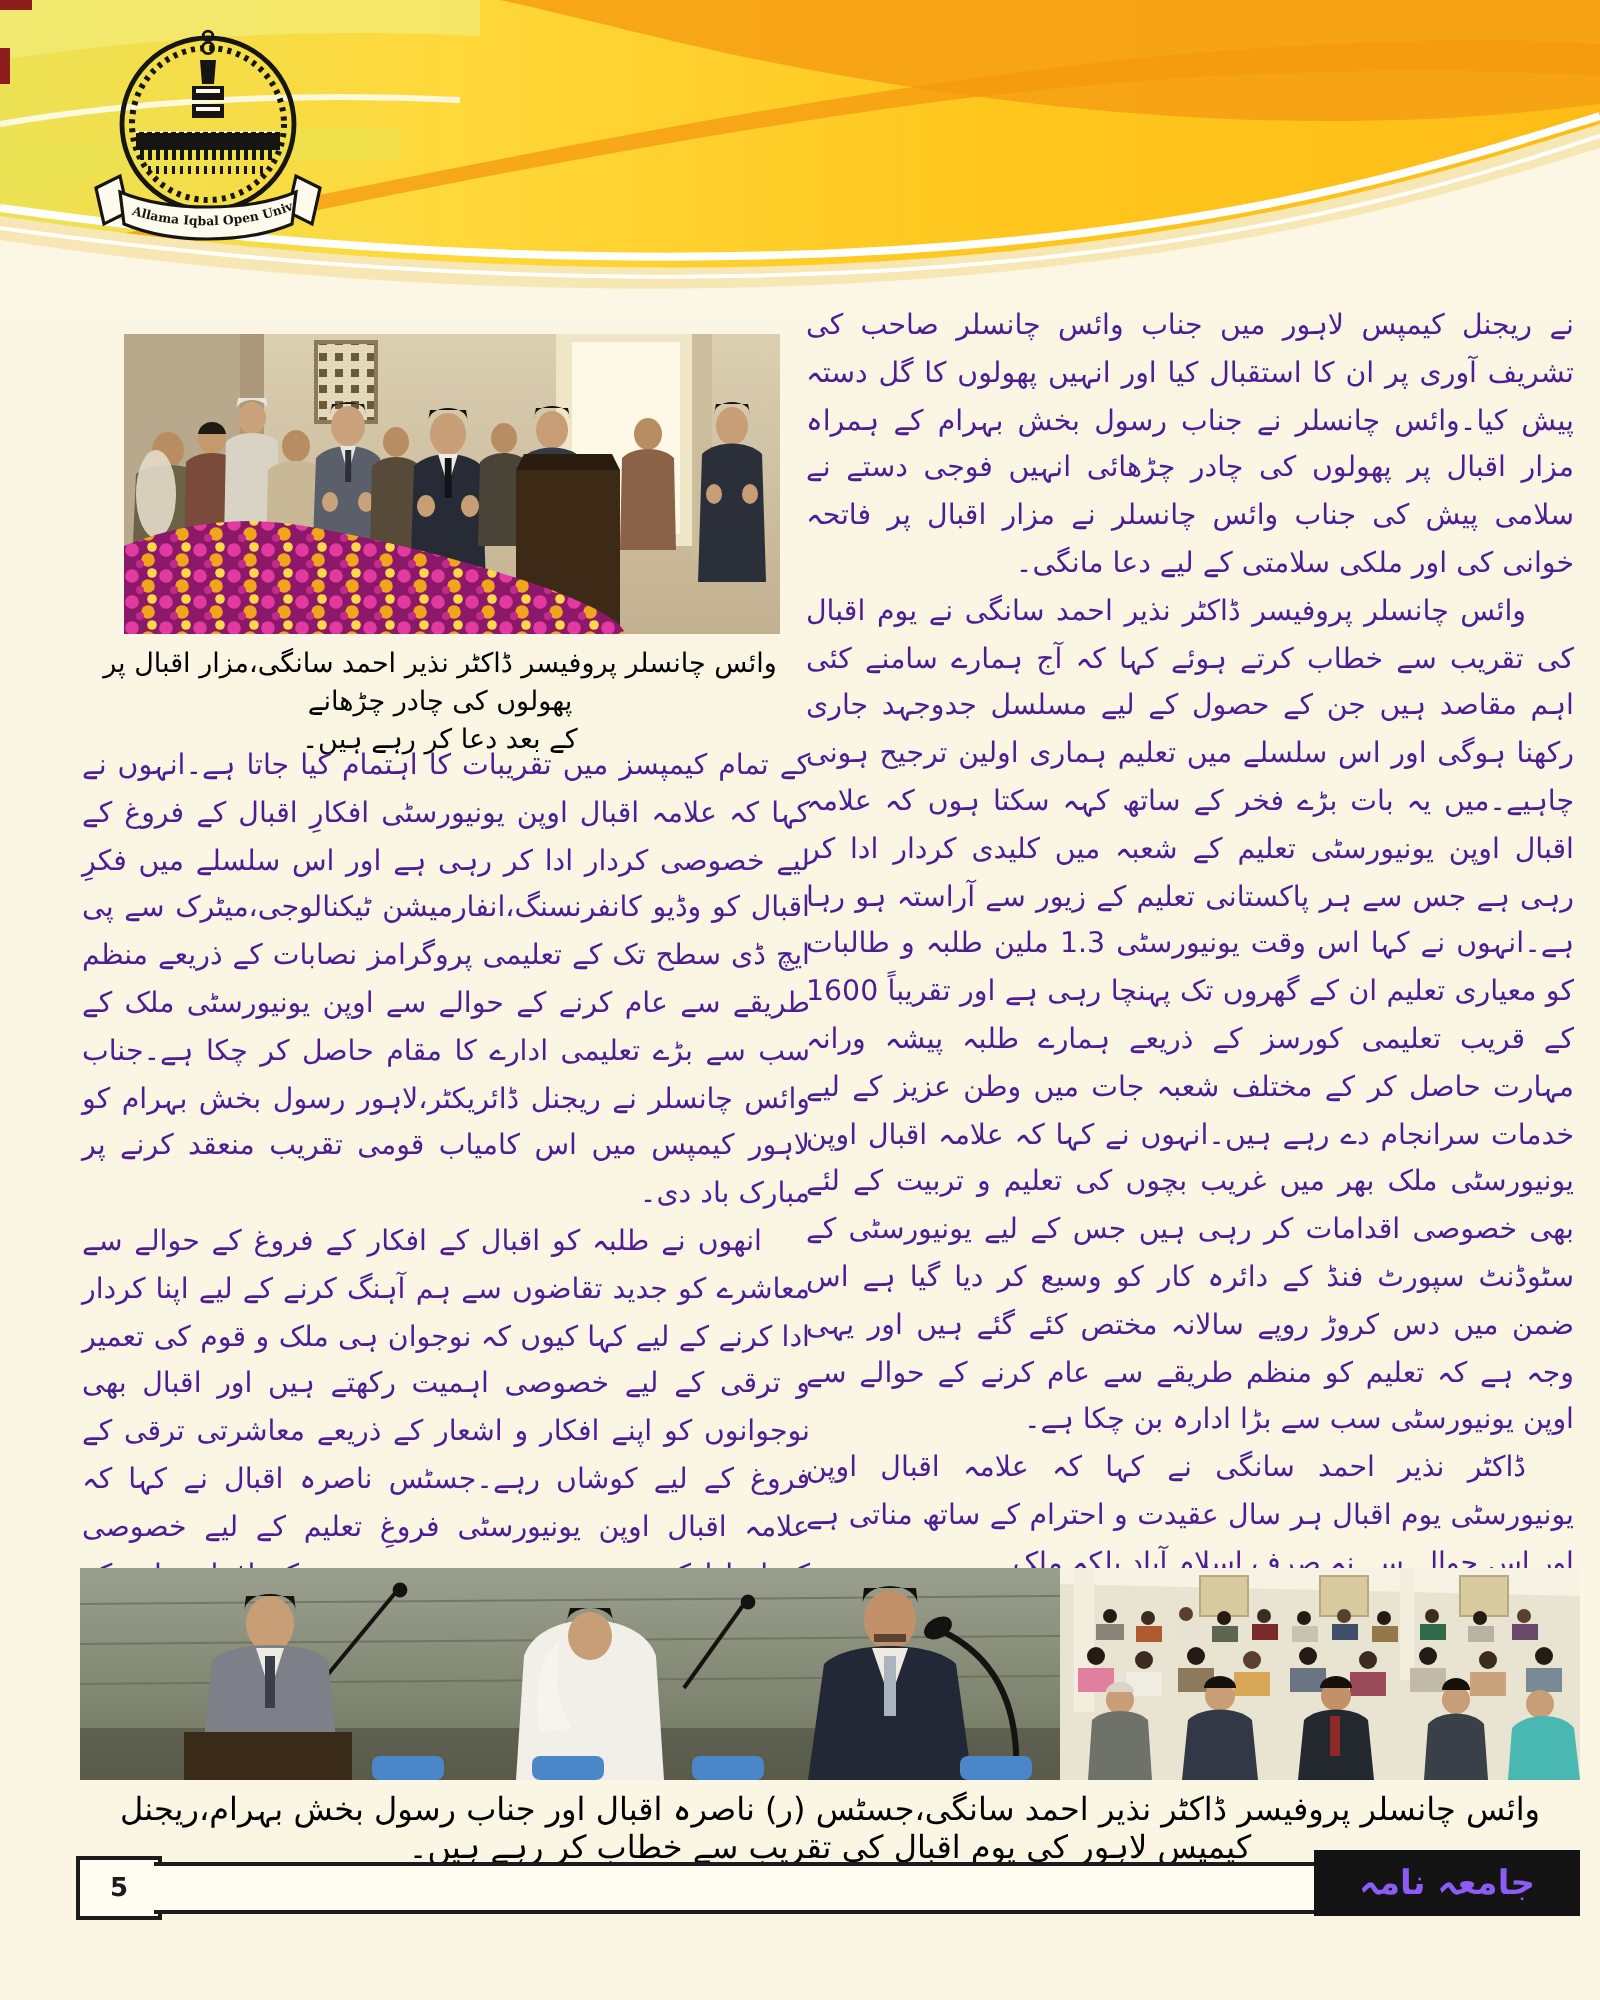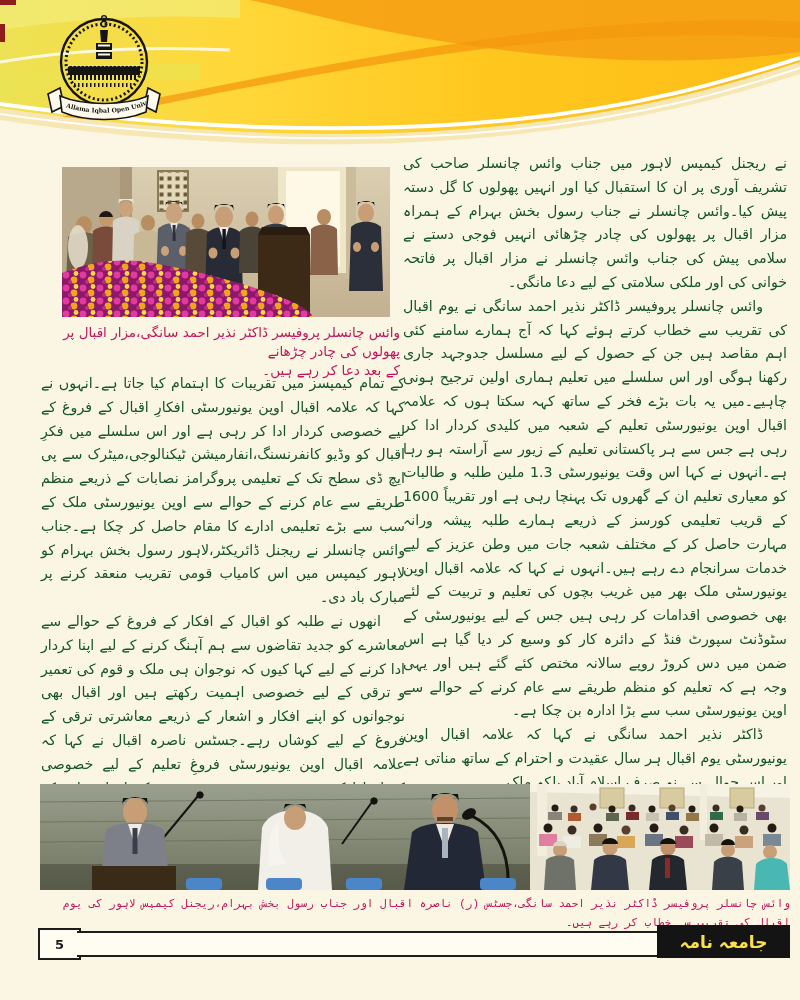--- a/index.html
+++ b/index.html
@@ -14,47 +14,47 @@
     background:var(--page-bg,#faf6e3);
     overflow:hidden;
   }
   .hdr{position:absolute;left:0;top:0;width:800px;height:160px;}
   .logo{position:absolute;left:34px;top:10px;width:140px;height:124px;}
   .photo{position:absolute;display:block;}
   .photo svg{display:block;width:100%;height:100%;}
   #photo1{left:62px;top:167px;width:328px;height:150px;}
   #photo2{left:40px;top:784px;width:750px;height:106px;}
   .caption{
-    position:absolute;direction:rtl;text-align:right;
-    color:#be185d;font-size:13.5px;line-height:19px;
+    position:absolute;direction:rtl;text-align:center;
+    color:#000000;font-size:13.5px;line-height:19px;
   }
   #caption1{left:40px;top:323px;width:360px;}
-  #caption2{left:40px;top:895px;width:750px;font-size:11px;font-family:Liberation Mono, monospace;}
+  #caption2{left:40px;top:895px;width:750px;font-size:16px;}
   .col{
-    position:absolute;direction:rtl;color:#14532d;
+    position:absolute;direction:rtl;color:#4c1d95;
     font-size:14.2px;line-height:23.8px;text-align:justify;
   }
   .col p{margin:0;}
   .col p.ind{text-indent:24px;}
   #leftcol{left:41px;top:372px;width:364px;}
   #rightcol{left:403px;top:152px;width:384px;}
   .pagenum-box{
     position:absolute;left:38px;top:928px;width:39px;height:28px;
     border:2px solid #1c1c1c;background:#fffdf2;
     display:flex;align-items:center;justify-content:center;
     font-size:13px;font-weight:bold;color:#1c1c1c;
   }
   .footer-bar{
     position:absolute;left:77px;top:931px;width:580px;height:22px;
     border-top:2px solid #1c1c1c;border-bottom:2px solid #1c1c1c;
     background:#fffdf2;
   }
   .footer-label{
     position:absolute;left:657px;top:925px;width:133px;height:33px;
-    background:var(--footer-black,#141414);color:#fde047;
+    background:var(--footer-black,#141414);color:#8b5cf6;
     display:flex;align-items:center;justify-content:center;
     direction:rtl;font-size:17px;font-weight:bold;
   }
   .cropmark{position:absolute;background:#8f1d1d;}
 </style>
 </head>
 <body>
 
 <div class="page">
 

